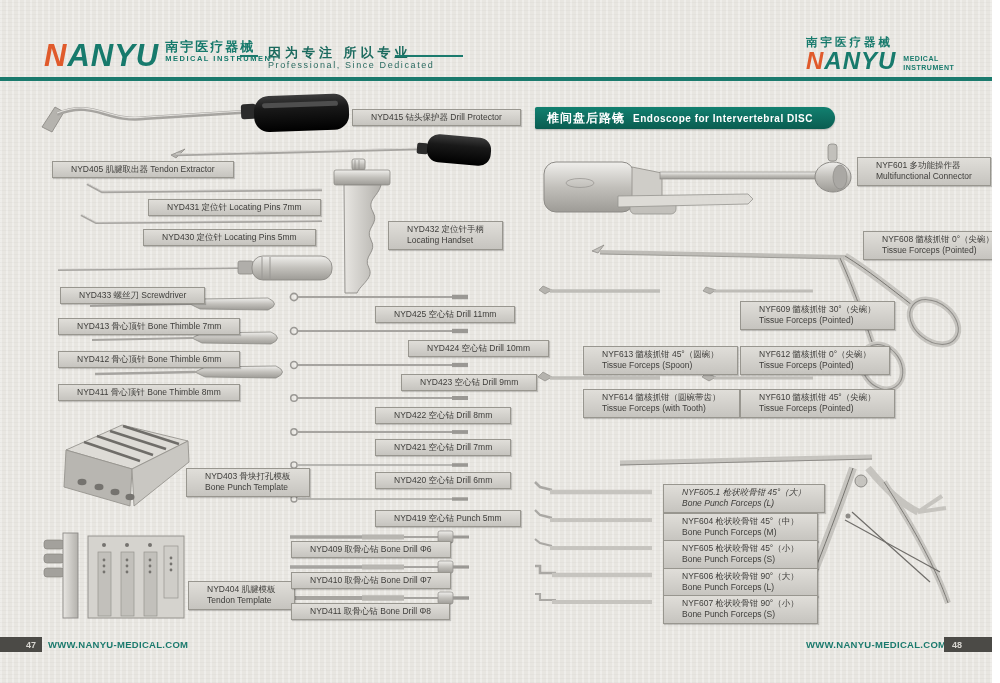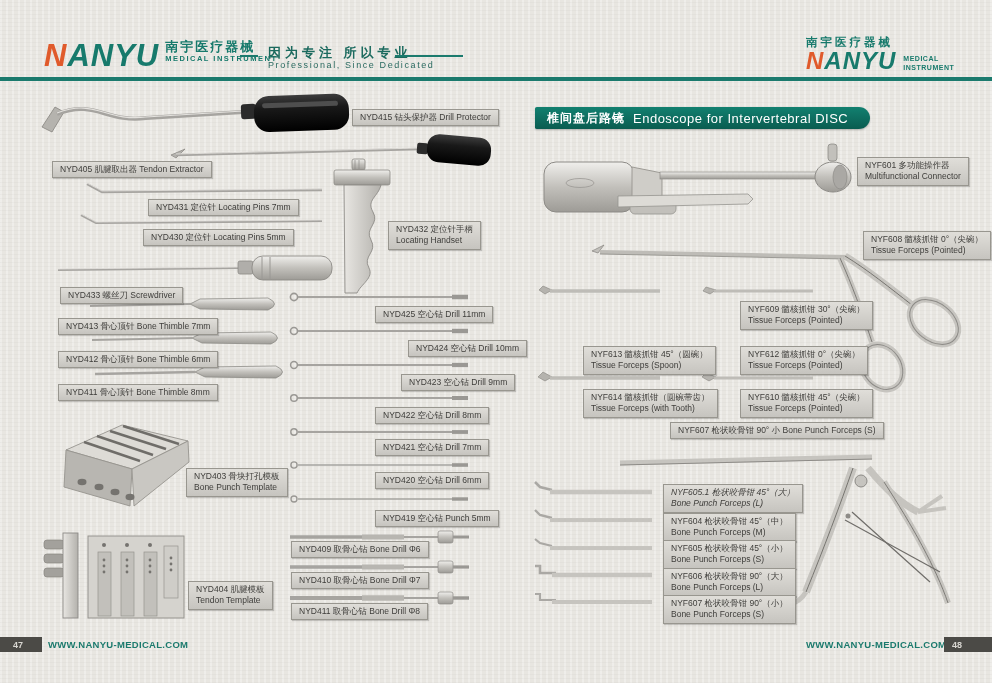--- a/index.html
+++ b/index.html
@@ -27,36 +27,36 @@
   
   .banner{
     position:absolute;left:535px;top:107px;height:22px;padding:0 22px 0 12px;
     display:flex;align-items:center;gap:8px;
     background:linear-gradient(180deg,#11756699,#0c6c5e) #0c6c5e;
     background:linear-gradient(180deg,#128070,#0a5c50);
     border-radius:2px 12px 12px 2px;color:#fff;
     box-shadow:0 1px 2px rgba(0,0,0,.25);
   }
   .banner .cn{font-weight:bold;font-size:12px;letter-spacing:1px;}
-  .banner .en{font-weight:normal;font-size:13px;letter-spacing:0.5px;}
+  .banner .en{font-weight:bold;font-size:10px;letter-spacing:0.5px;}
   
   .lbl{
     position:absolute;
     background:linear-gradient(180deg,#e0ded9,#c6c4bf);
     border:1px solid #98968f;
-    padding:2px 7px;
+    padding:2px 18px;
     font-size:8.5px;color:#3e3d3a;line-height:1.35;
     white-space:nowrap;
     box-shadow:1px 1px 1px rgba(0,0,0,.18);
   }
   .lbl span{display:block;}
   
   .footbar{position:absolute;top:637px;height:15px;background:#4b4a46;color:#d9d7d2;
     font-size:9px;font-weight:bold;display:flex;align-items:center;}
-  .footbar.left{left:0;width:42px;justify-content:center;padding-right:6px;box-sizing:border-box;}
+  .footbar.left{left:0;width:42px;justify-content:flex-end;padding-right:6px;box-sizing:border-box;}
   .footbar.right{left:944px;width:56px;justify-content:flex-start;padding-left:8px;box-sizing:border-box;}
   .footurl{position:absolute;top:639px;font-size:9.5px;font-weight:bold;color:#1b7a6d;letter-spacing:0.3px;}
 </style>
 </head>
 <body>
 
 <div class="page">
 
   <svg class="abs" style="left:0;top:0" width="1000" height="683" viewBox="0 0 1000 683">
     <defs>
@@ -447,23 +447,20 @@
       <span>Tissue Forceps (Pointed)</span>
     </div>
   <div class="lbl" style="left:583px;top:389px;">
       <span>NYF614 髓核抓钳（圆碗带齿）</span>
       <span>Tissue Forceps (with Tooth)</span>
     </div>
   <div class="lbl" style="left:740px;top:389px;">
       <span>NYF610 髓核抓钳 45°（尖碗）</span>
       <span>Tissue Forceps (Pointed)</span>
     </div>
-  <div class="lbl" style="left:670px;top:422px;">
-      <span>NYF607 枪状咬骨钳 90°  小  Bone Punch Forceps (S)</span>
-    </div>
   <div class="lbl" style="left:663px;top:484px;font-style:italic;">
       <span>NYF605.1 枪状咬骨钳 45°（大）</span>
       <span>Bone Punch Forceps (L)</span>
     </div>
   <div class="lbl" style="left:663px;top:513px;">
       <span>NYF604 枪状咬骨钳 45°（中）</span>
       <span>Bone Punch Forceps (M)</span>
     </div>
   <div class="lbl" style="left:663px;top:540px;">
       <span>NYF605 枪状咬骨钳 45°（小）</span>

